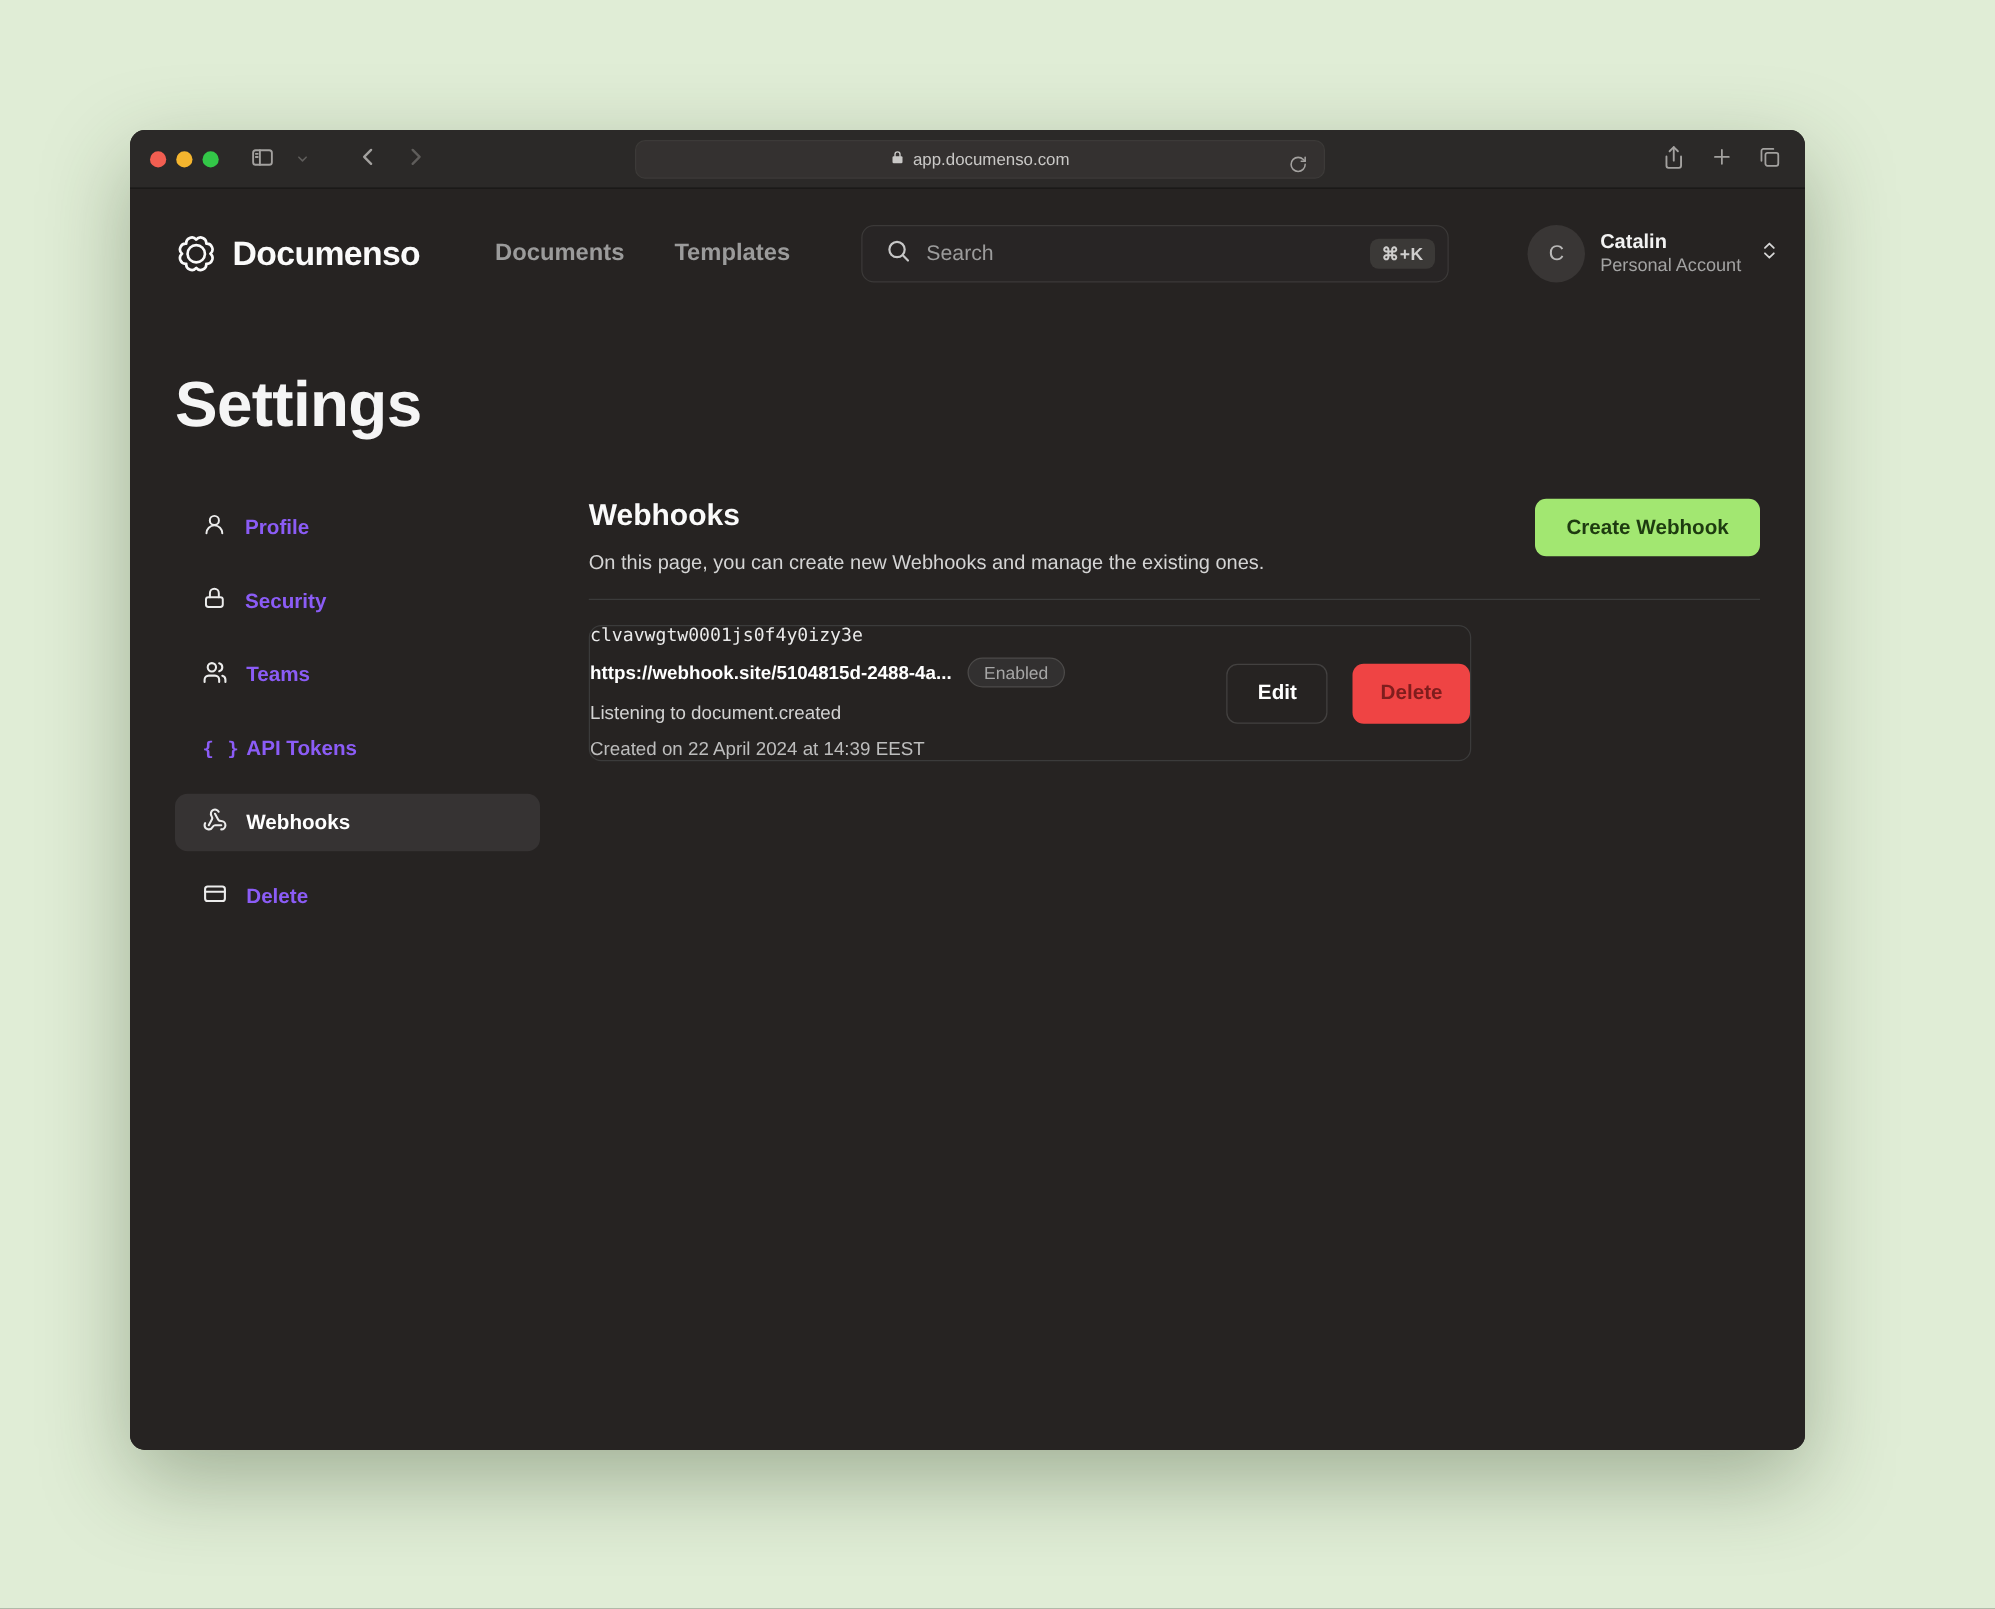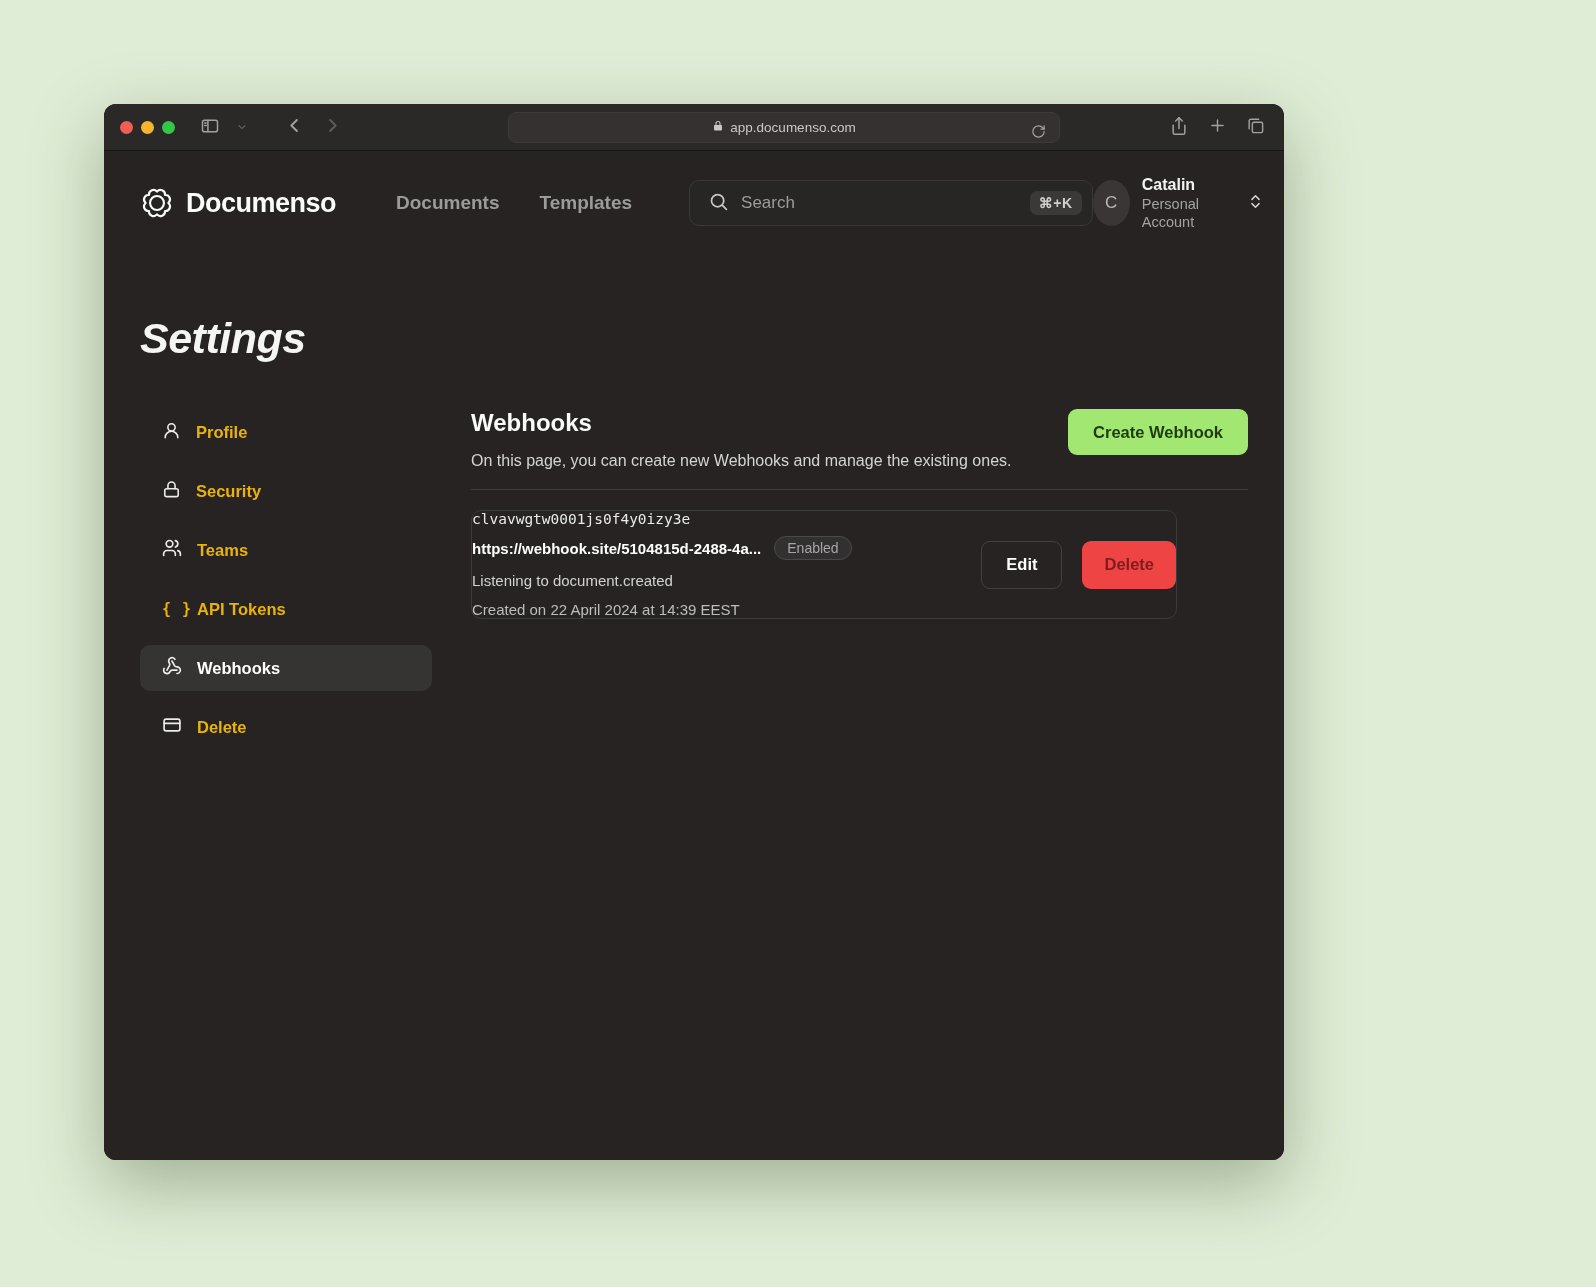--- a/index.html
+++ b/index.html
@@ -6,21 +6,21 @@
   html,body { width: 1596px; height: 1287px; }
   body {
     background: #e0edd6;
     font-family: "Liberation Sans", sans-serif;
     -webkit-font-smoothing: antialiased;
     position: relative;
     overflow: hidden;
   }
   .window {
     position: absolute; left: 104px; top: 104px;
-    width: 1180px; height: 1056px;
+    width: 1340px; height: 1056px;
     background: #262322;
     border-radius: 12px;
     box-shadow: 0 24px 70px rgba(40,60,30,.35);
     overflow: hidden;
     display: flex; flex-direction: column;
   }
   
   .toolbar {
     height: 47px; flex: none;
     background: #2b2928;
@@ -87,28 +87,28 @@
     background: #393635; color: #b9b8b7;
     display: flex; align-items: center; justify-content: center;
     font-size: 17px;
   }
   .acct-text { line-height: 1.25; }
   .acct-name { color: #f2f2f2; font-size: 16px; font-weight: 700; }
   .acct-type { color: #a3a3a3; font-size: 14.5px; }
   .acct-caret { margin-left: 2px; }
   
   .page { flex: 1; padding: 0 36px; }
-  .page-title { color: #f5f5f5; font-size: 43px; font-weight: 700; margin-top: 59px; letter-spacing: -.5px; font-style: italic; }
+  .page-title { color: #f5f5f5; font-size: 51px; font-weight: 700; margin-top: 39px; letter-spacing: -.5px; }
   .content { display: flex; margin-top: 46px; }
   .side-nav { width: 292px; flex: none; display: flex; flex-direction: column; gap: 13px; }
   .side-item {
     height: 46px; border-radius: 10px;
     display: flex; align-items: center; gap: 15px;
     padding: 0 22px; cursor: default;
-    color: #eab308; font-size: 16.5px; font-weight: 600;
+    color: #8b5cf6; font-size: 16.5px; font-weight: 600;
   }
   .side-item svg { flex: none; stroke: #ececec; }
   .side-item.active { background: #363333; color: #ffffff; font-weight: 700; }
   .braces {
     font-family: "DejaVu Sans Mono", monospace; font-size: 15px; font-weight: 700;
     width: 20px; text-align: center; letter-spacing: 1px;
   }
   .main { flex: 1; margin-left: 39px; }
   .main-head { display: flex; justify-content: space-between; align-items: flex-start; }
   .main-title { color: #fafafa; font-size: 24px; font-weight: 700; }

